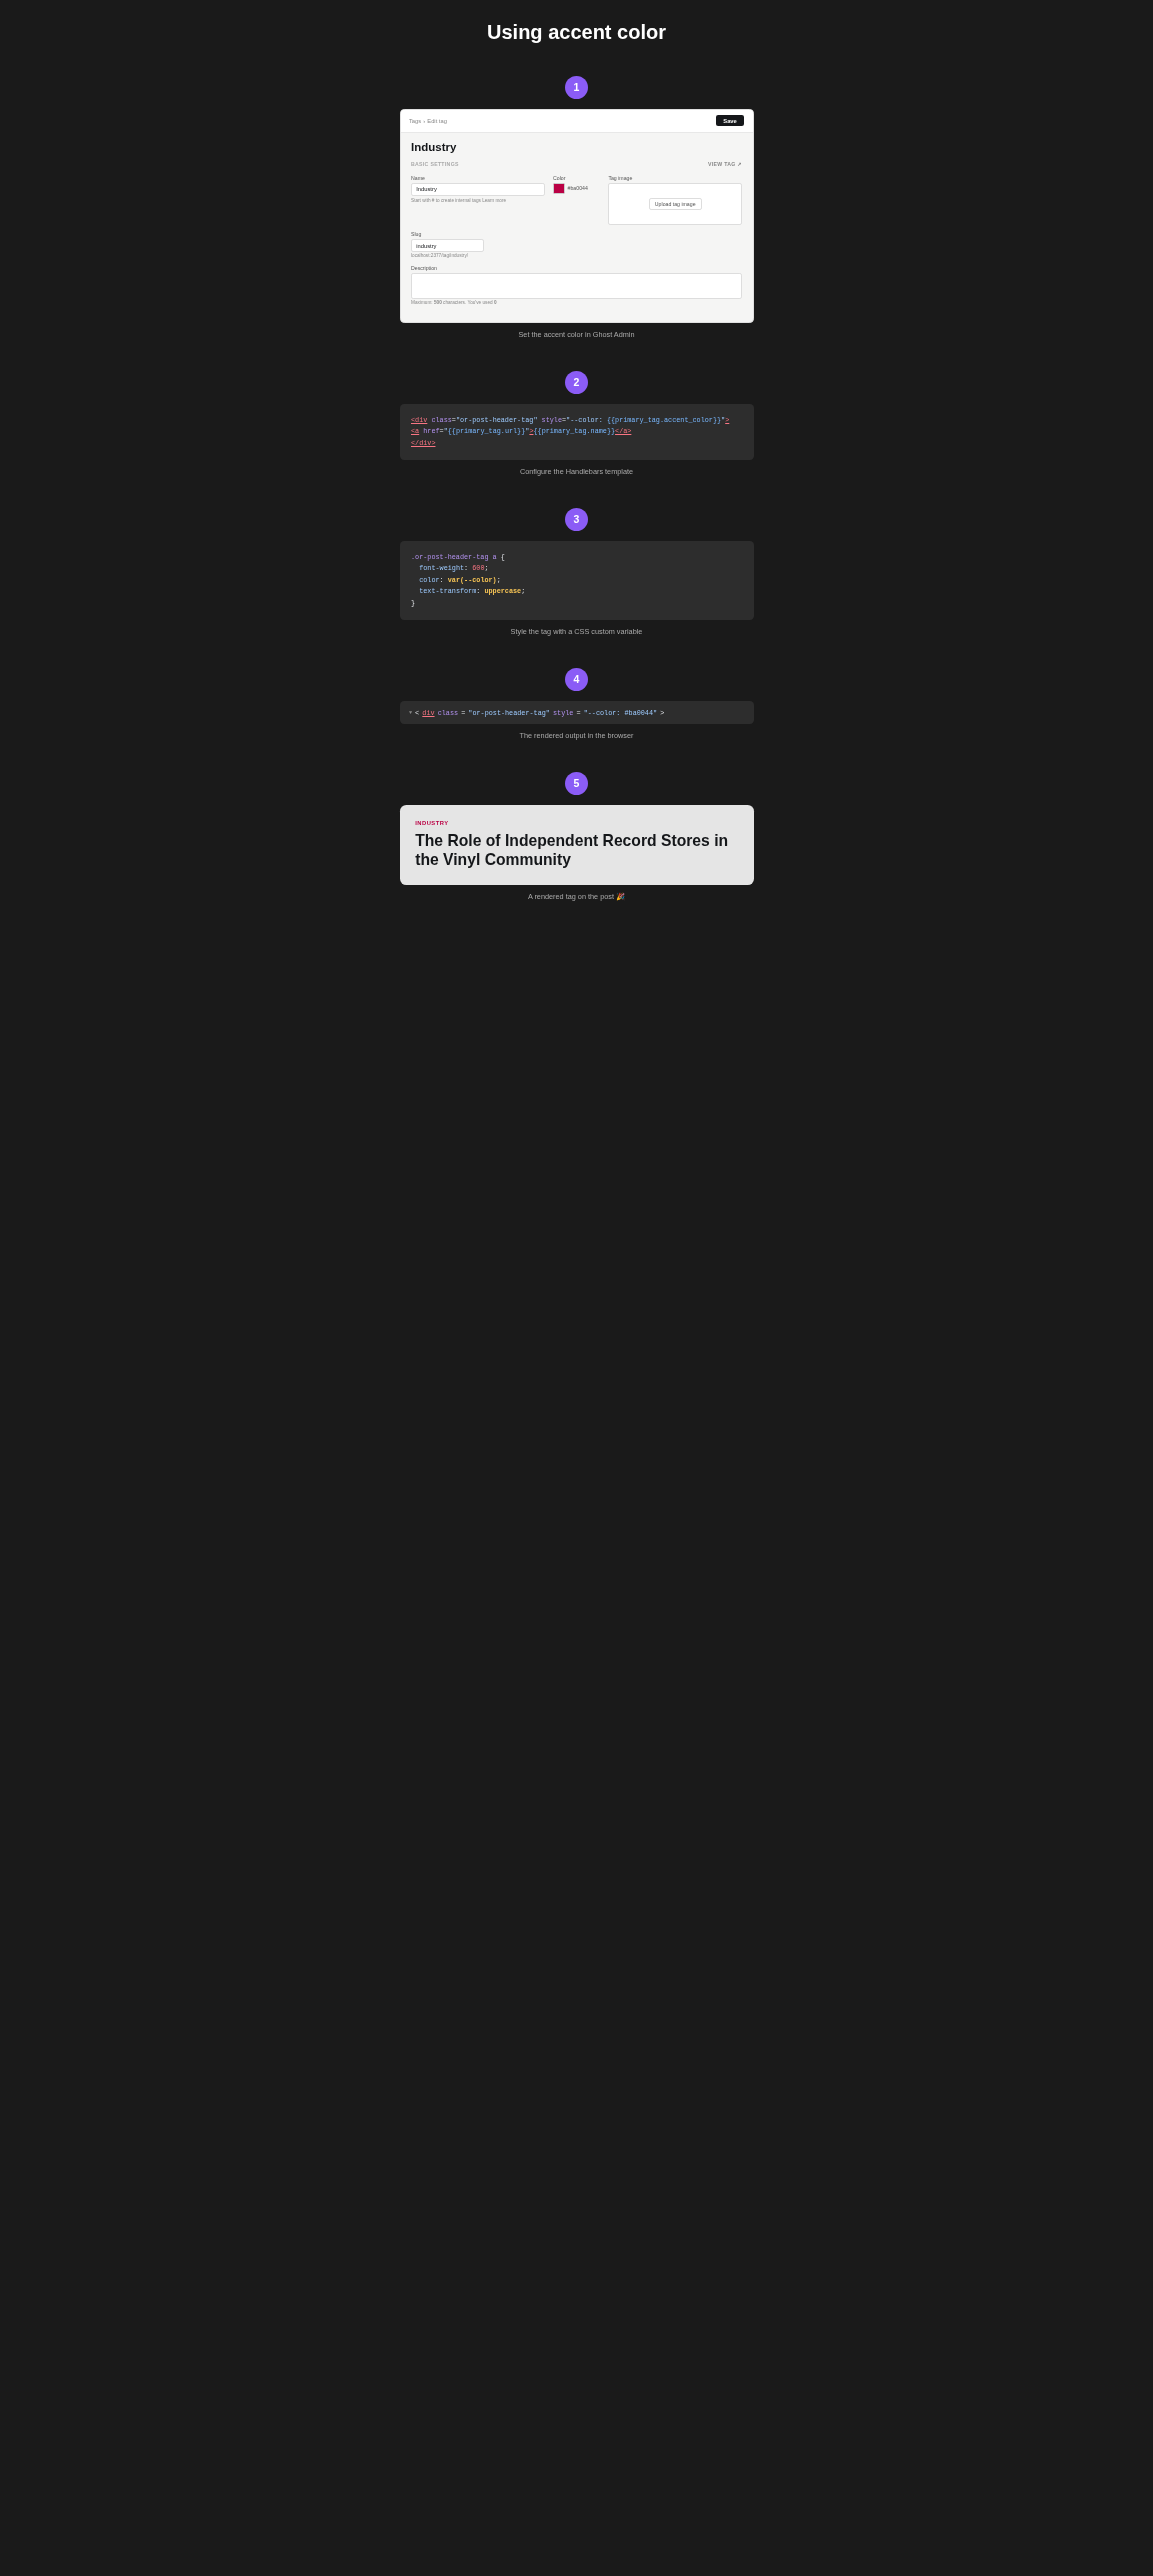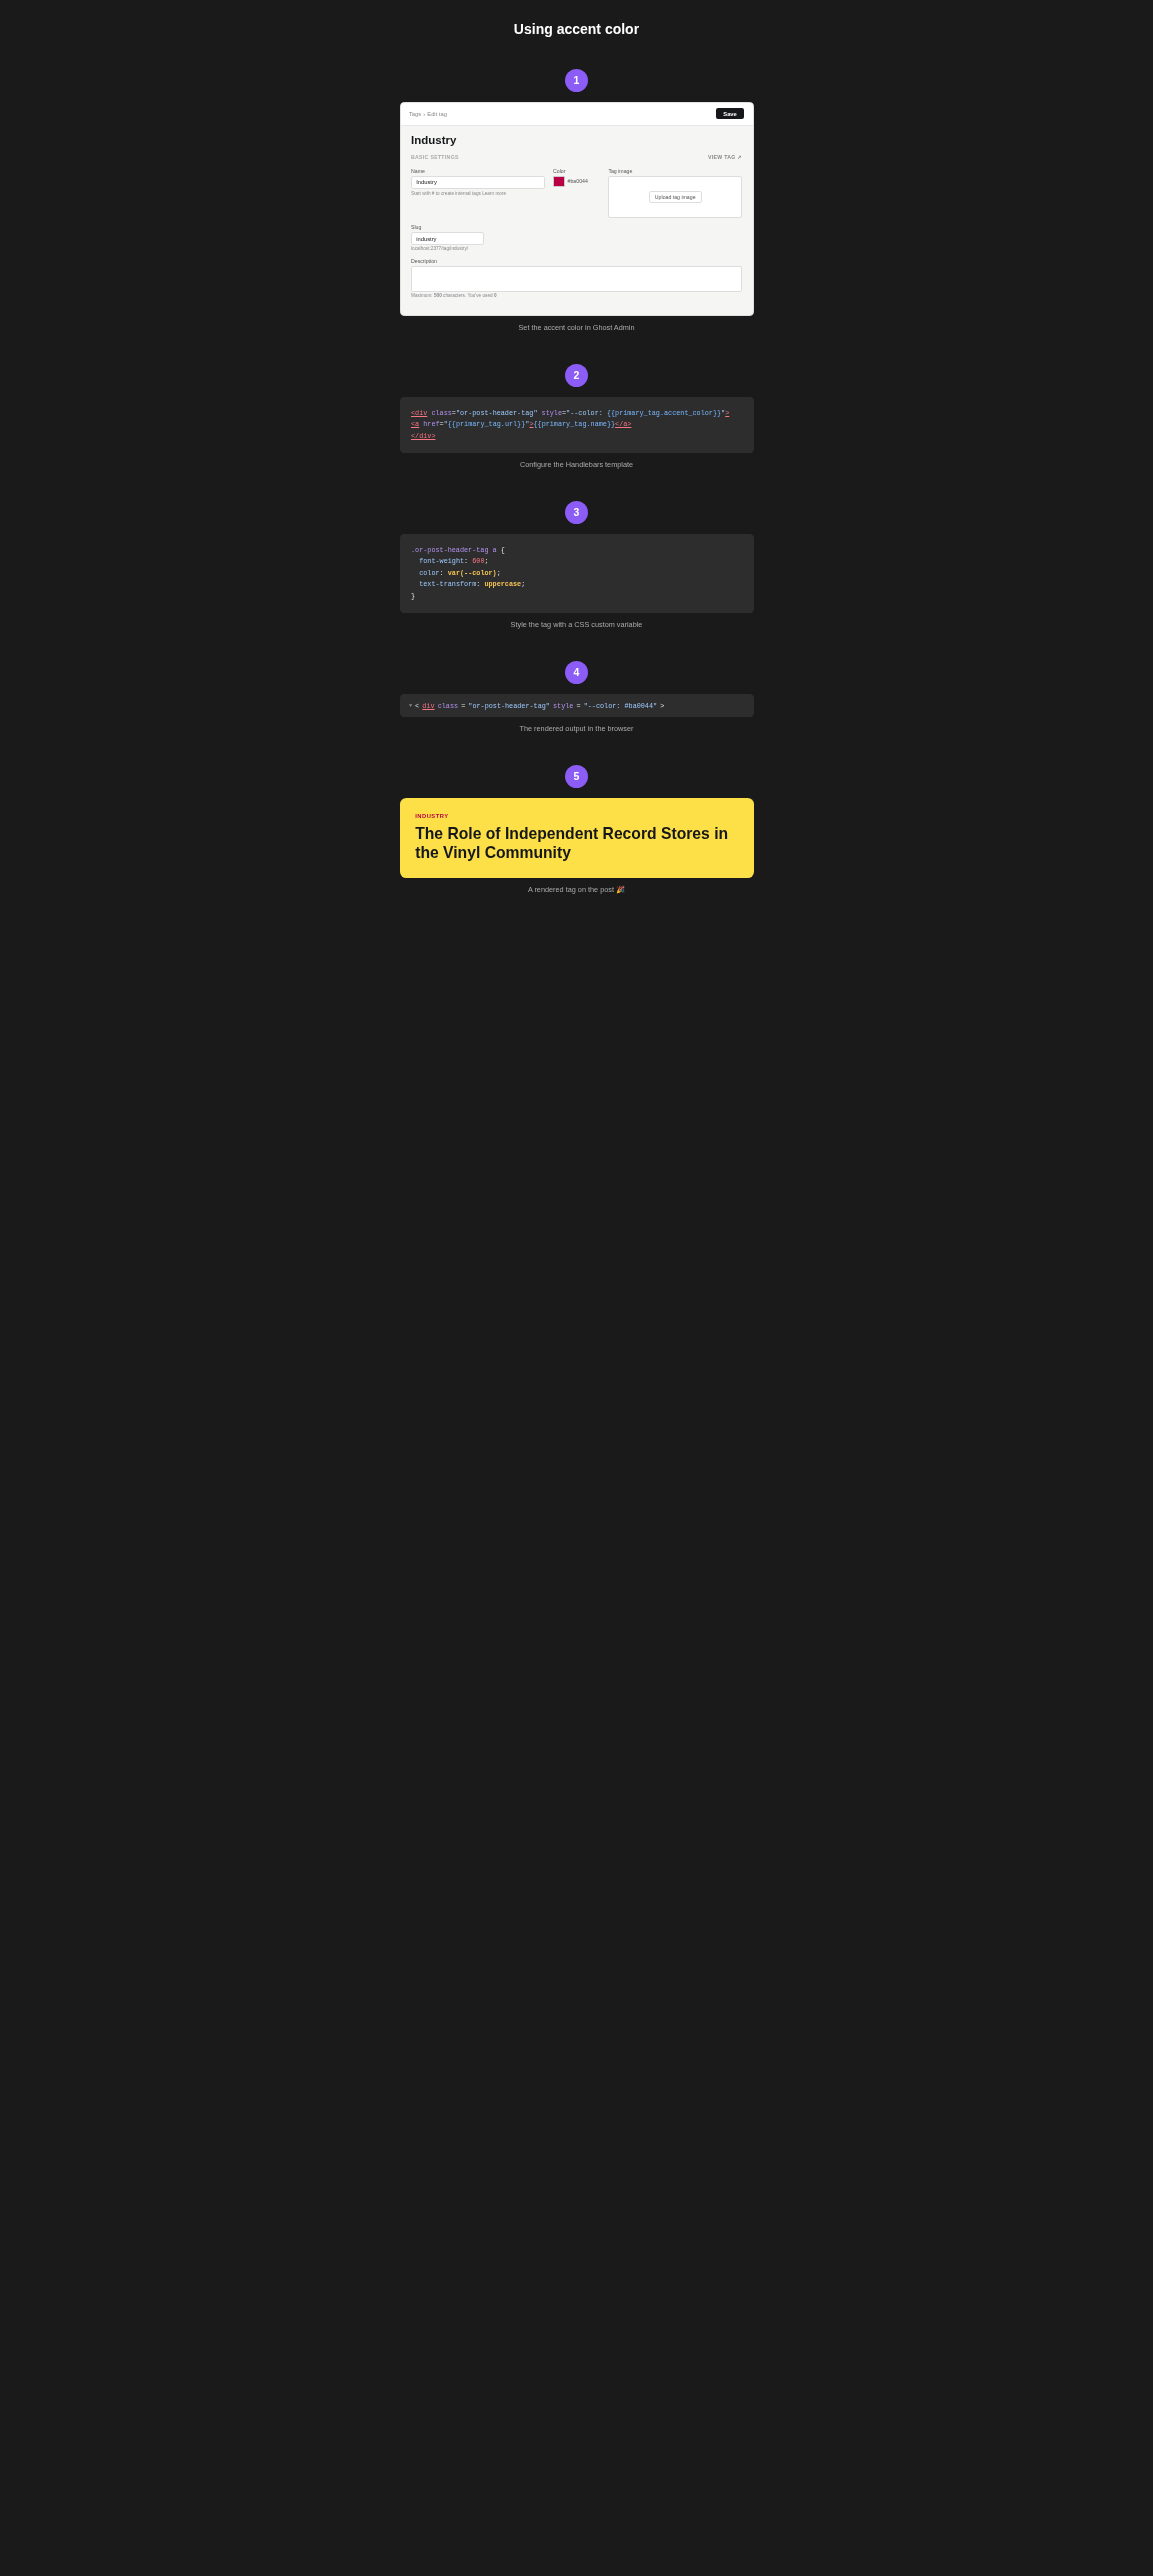--- a/index.html
+++ b/index.html
@@ -13,21 +13,21 @@
 
     .page-container {
       padding: 21px 10.5px 31.5px;
       display: flex;
       flex-direction: column;
       align-items: center;
       gap: 0;
     }
 
     .main-title {
-      font-size: 14px;
+      font-size: 20px;
       font-weight: 700;
       color: #ffffff;
       text-align: center;
       margin-bottom: 31.5px;
     }
 
     .step-section {
       display: flex;
       flex-direction: column;
       align-items: center;
@@ -268,21 +268,21 @@
     }
 
     .browser-triangle {
       color: #888;
       font-size: 5.2px;
     }
 
     
     .post-card {
       width: 100%;
-      background-color: #fde047;
+      background-color: #e5e5e5;
       border-radius: 6.3px;
       padding: 14.7px 15.7px;
     }
 
     .post-card-tag {
       font-size: 5.8px;
       font-weight: 700;
       letter-spacing: 0.5px;
       color: #ba0044;
       text-transform: uppercase;

